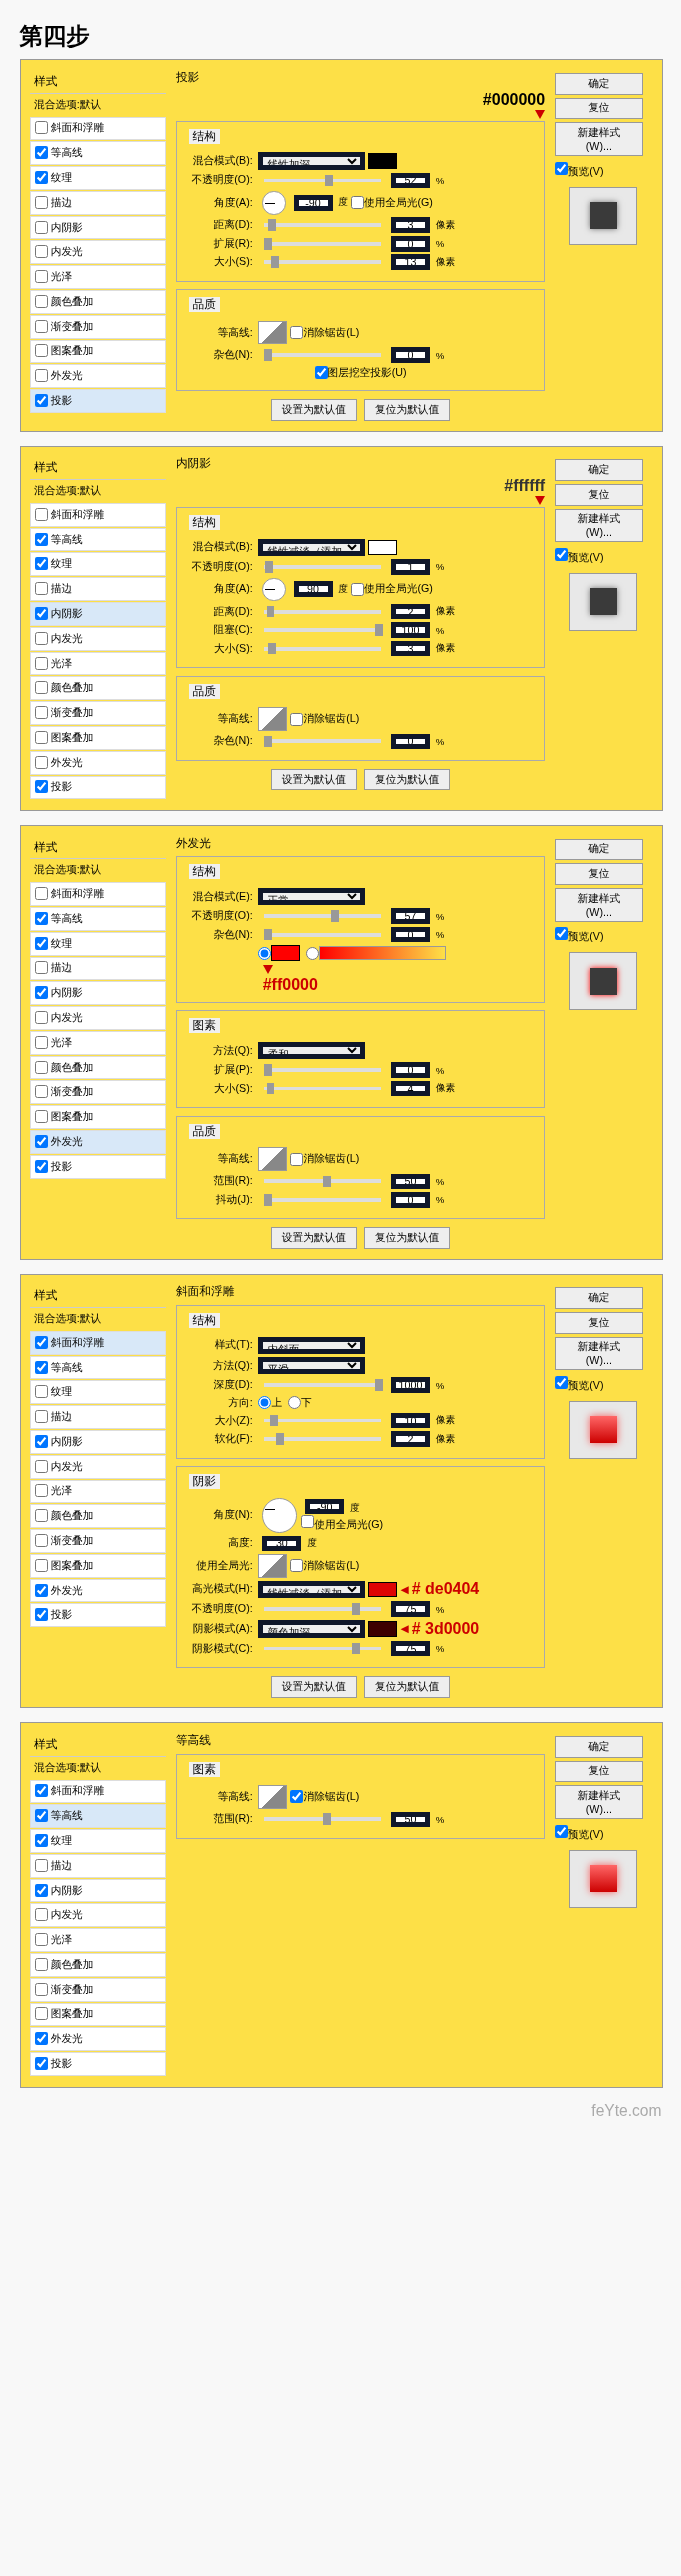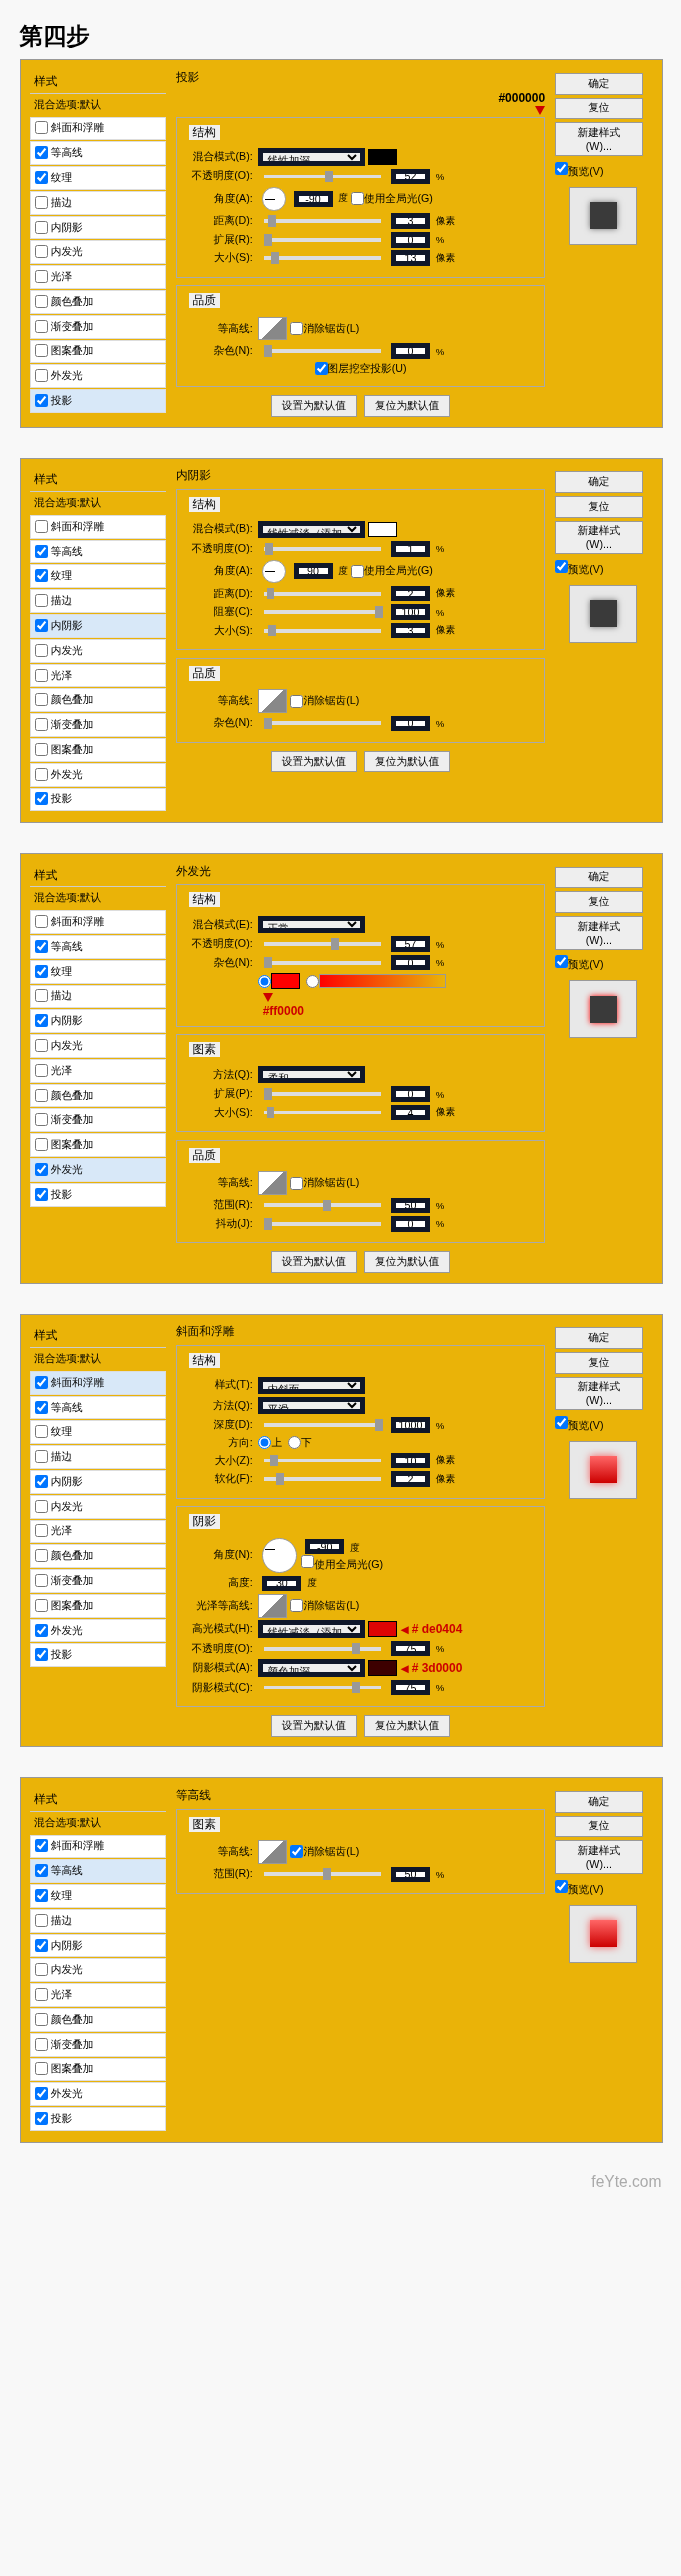--- a/index.html
+++ b/index.html
@@ -1,19 +1,19 @@
 <!DOCTYPE html>
 <html><head>
 <meta charset="utf-8">
 <style>
 *{box-sizing:border-box;margin:0;padding:0;font-family:"SimSun","Microsoft YaHei",sans-serif;font-size:10.7px}
 body{background:#f8f8f8;padding:19.5px}
 .header h1{font-size:23.4px;font-weight:bold;margin-bottom:7.8px}
 .header p{font-size:12.7px;margin-bottom:14.6px}
-.panel{width:643px;border:1px solid #999;background:#eab308;margin-bottom:30px;display:flex;padding:9.7px}
+.panel{width:643px;border:1px solid #999;background:#fde047;margin-bottom:14px;display:flex;padding:9.7px}
 .styles-col{width:136px}
 .styles-col .ttl{border-bottom:1px solid #ccc;padding:3.9px;font-size:11.7px}
 .styles-col .def{padding:3.9px;font-size:10.7px}
 .styles-col .item{padding:3.9px 3.9px 3.9px 19.5px;border:1px solid #ddd;margin:1px 0;background:#fff;font-size:10.7px;position:relative}
 .styles-col .item.sel{background:#d8e8f8}
 .styles-col .item input{position:absolute;left:3.9px;top:3.9px}
 .main-col{flex:1;padding:0 9.7px}
 .grp{border:1px solid #aaa;margin-bottom:7.8px;padding:7.8px}
 .grp-ttl{font-size:11.7px;margin:-13.6px 0 5.8px 3.9px;background:#f0f0f0;display:inline-block;padding:0 3.9px}
 .main-ttl{font-size:11.7px;margin-bottom:5.8px}
@@ -34,21 +34,21 @@
 .dial::after{content:"";position:absolute;width:9.7px;height:1px;background:#000;top:10.7px;left:1.9px}
 .grad-red{width:127px;height:13.6px;background:linear-gradient(to right,#ff0000,rgba(255,0,0,0));border:1px solid #999;display:inline-block}
 .contour{width:29px;height:23.4px;border:1px solid #999;display:inline-block;background:linear-gradient(135deg,#fff 50%,#888 50%)}
 .btnrow{text-align:center;margin-top:5.8px}
 .btn{border:1px solid #999;background:#eee;padding:2.9px 9.7px;font-size:10.7px;margin:0 3.9px;cursor:pointer;display:inline-block}
 .right-col{width:97px}
 .right-col .btn{display:block;width:88px;margin:2.9px 0;text-align:center}
 .preview{width:68px;height:58px;border:1px solid #999;background:#e8e8e8;margin:7.8px auto;display:flex;align-items:center;justify-content:center}
 .prev-blk{width:27px;height:27px;background:#3a3a3a;box-shadow:0 0 5.8px rgba(0,0,0,0.5)}
 .prev-red{width:27px;height:27px;background:linear-gradient(#ff6666,#cc0000);box-shadow:0 0 7.8px rgba(255,0,0,0.6)}
-.hex-lbl{font-weight:bold;font-size:12px}
+.hex-lbl{font-weight:bold;font-size:16px}
 .hex-blk{color:#000}
 .hex-wht{color:#333}
 .hex-red{color:#cc0000}
 .arrow-down{width:0;height:0;border-left:5.8px solid transparent;border-right:5.8px solid transparent;border-top:9.7px solid #cc0000;display:inline-block}
 .u{font-size:9.7px;margin-left:1.9px}
 .footer{text-align:right;font-size:15.6px;color:#aaa;margin-top:9.7px}
 </style>
 </head>
 <body>
 
@@ -154,20 +154,21 @@
   <div class="item"><input type="checkbox" style=""><span>内发光</span></div>
   <div class="item"><input type="checkbox" style=""><span>光泽</span></div>
   <div class="item"><input type="checkbox" style=""><span>颜色叠加</span></div>
   <div class="item"><input type="checkbox" style=""><span>渐变叠加</span></div>
   <div class="item"><input type="checkbox" style=""><span>图案叠加</span></div>
   <div class="item"><input type="checkbox" style=""><span>外发光</span></div>
   <div class="item"><input type="checkbox" checked="" style=""><span>投影</span></div>
  </div>
  <div class="main-col">
   <div class="main-ttl">内阴影</div>
+  <div style="text-align:right"><span class="hex-lbl hex-wht">#ffffff</span><br><span class="arrow-down"></span></div>
   <div class="grp">
    <div class="grp-ttl">结构</div>
    <div class="row"><label>混合模式(B):</label><select><option>线性减淡（添加）</option></select>&nbsp;<span class="swatch sw-white"></span></div>
    <div class="row">
           <label>不透明度(O):</label>
           <div class="slider">
             <div class="knob" style="left:1%"></div>
           </div>
           <input type="text" value="1" style="">
           <span class="u">%</span>
@@ -383,21 +384,21 @@
    <div class="row">
           <label>角度(N):</label>
           <span class="dial" style="width:35px;height:35px"></span>
           <div style="display:inline-block"><input type="text" value="-90" style=""><span class="u">度</span><br><input type="checkbox" style=""><span>使用全局光(G)</span></div>
         </div>
    <div class="row">
           <label>高度:</label>
           <input type="text" value="30" style="">
           <span class="u">度</span>
         </div>
-   <div class="row"><label>光泽等高线:</label><span class="contour"></span>&nbsp;<input type="checkbox" style=""><span>消除锯齿(L)</span></div>
+   <div class="row"><label>使用全局光:</label><span class="contour"></span>&nbsp;<input type="checkbox" style=""><span>消除锯齿(L)</span></div>
    <div class="row"><label>高光模式(H):</label><select><option>线性减淡（添加）</option></select>&nbsp;<span class="swatch sw-dred"></span>&nbsp;<span style="color:#cc0000">◀</span>&nbsp;<span class="hex-lbl hex-red"># de0404</span></div>
    <div class="row">
           <label>不透明度(O):</label>
           <div class="slider">
             <div class="knob" style="left:75%"></div>
           </div>
           <input type="text" value="75" style="">
           <span class="u">%</span>
         </div>
    <div class="row"><label>阴影模式(A):</label><select><option>颜色加深</option></select>&nbsp;<span class="swatch sw-ddred"></span>&nbsp;<span style="color:#cc0000">◀</span>&nbsp;<span class="hex-lbl hex-red"># 3d0000</span></div>

